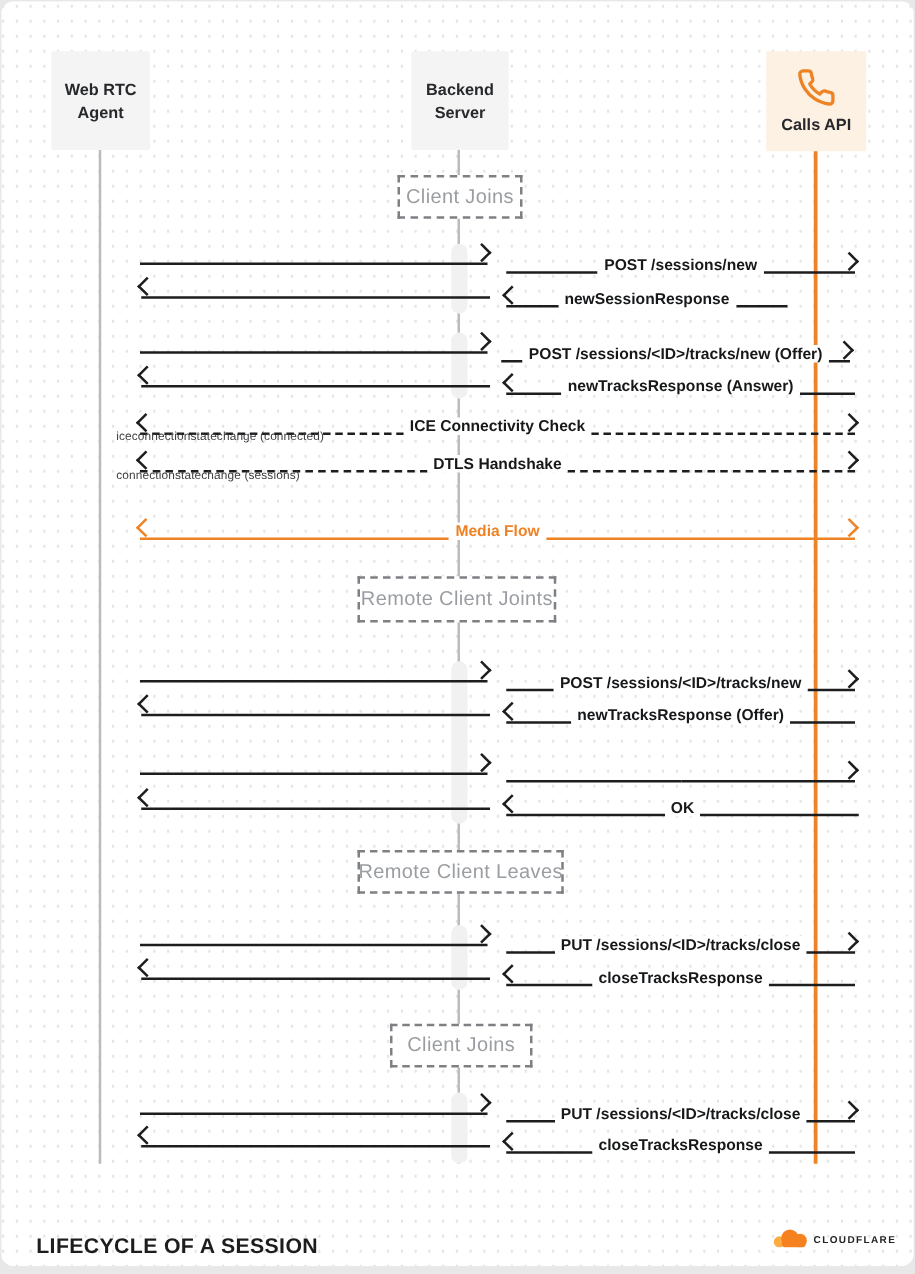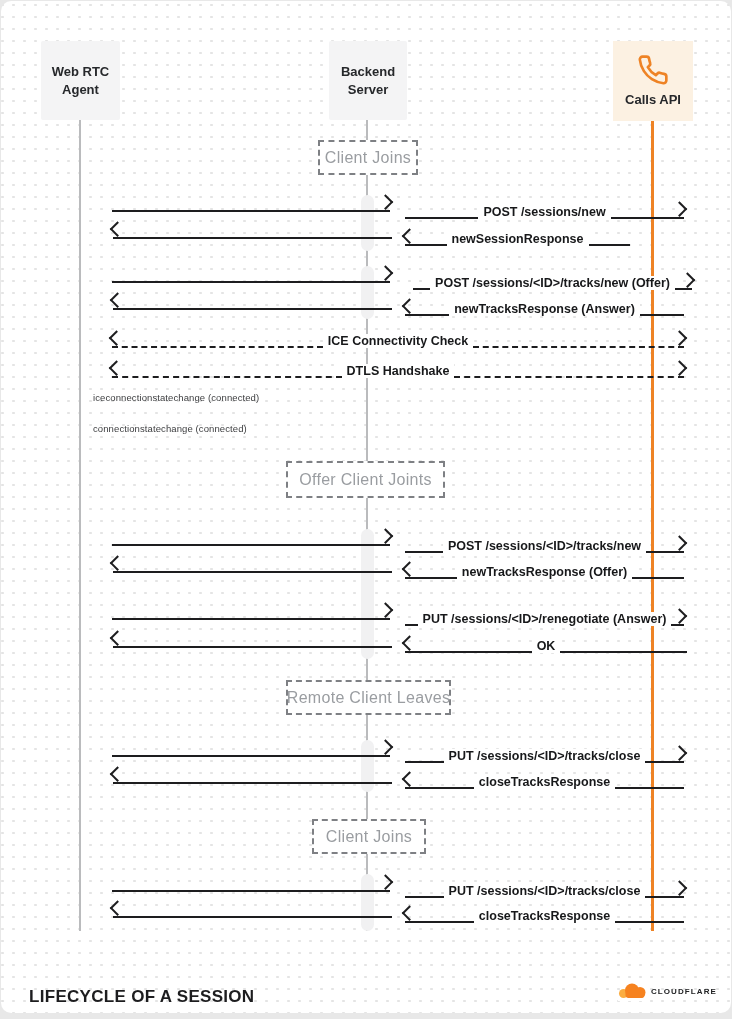--- a/index.html
+++ b/index.html
@@ -36,21 +36,21 @@
   .arrow .lbl{
     background:#ffffff;padding:0 5px;font-weight:700;font-size:12.5px;
     line-height:1.15;white-space:nowrap;color:#17181a;z-index:1;
   }
   .arrow.orange{color:#ee8325;}
   .arrow.orange .lbl{color:#ee8325;}
   .head{position:absolute;width:9px;height:9px;border:0 solid currentColor;top:50%;}
   .head.r{right:-1px;border-top-width:2.6px;border-right-width:2.6px;transform:translateY(-58%) rotate(45deg);}
   .head.l{left:-1px;border-top-width:2.6px;border-left-width:2.6px;transform:translateY(-58%) rotate(-45deg);}
   
-  .note{position:absolute;font-size:9.5px;color:#3c3d3f;z-index:2;letter-spacing:0.1px;margin-top:48px;}
+  .note{position:absolute;font-size:9.5px;color:#3c3d3f;z-index:2;letter-spacing:0.1px;}
   
   .phase{
     position:absolute;border:2px dashed #7e8084;background:#ffffff;z-index:3;
     display:flex;align-items:center;justify-content:center;
     color:#9a9da1;font-size:16px;font-weight:500;letter-spacing:0.3px;white-space:nowrap;
   }
   
   .footer-title{
     position:absolute;left:28px;top:986px;z-index:3;
     font-size:17px;font-weight:800;letter-spacing:0.3px;color:#1d1d1f;
@@ -87,21 +87,21 @@
         <path d="M22 16.92v3a2 2 0 0 1-2.18 2 19.79 19.79 0 0 1-8.63-3.07 19.5 19.5 0 0 1-6-6 19.79 19.79 0 0 1-3.07-8.67A2 2 0 0 1 4.11 2h3a2 2 0 0 1 2 1.72 12.84 12.84 0 0 0 .7 2.81 2 2 0 0 1-.45 2.11L8.09 9.91a16 16 0 0 0 6 6l1.27-1.27a2 2 0 0 1 2.11-.45 12.84 12.84 0 0 0 2.81.7A2 2 0 0 1 22 16.92z"></path>
       </svg>
     </span>
     <span class="alabel">Calls API</span>
   </div>
 
   <div class="phase" style="left:317px;top:139px;width:96px;height:31px;">
     <span>Client Joins</span>
   </div>
   <div class="phase" style="left:285px;top:460px;width:155px;height:33px;">
-    <span>Offer Client Joints</span>
+    <span>Remote Client Joints</span>
   </div>
   <div class="phase" style="left:285px;top:679px;width:161px;height:31px;">
     <span>Remote Client Leaves</span>
   </div>
   <div class="phase" style="left:311px;top:818px;width:110px;height:31px;">
     <span>Client Joins</span>
   </div>
 
   <div class="arrow" style="left:80px;top:193px;width:278px;">
     <div class="seg"></div>
@@ -121,21 +121,21 @@
     <span class="head l"></span>
       <div class="seg"></div>
     <span class="lbl">newSessionResponse</span>
     <div class="seg"></div>
   </div>
 
   <div class="arrow" style="left:80px;top:264px;width:278px;">
     <div class="seg"></div>
       <span class="head r"></span>
   </div>
-  <div class="arrow" style="left:381px;top:271px;width:279px;">
+  <div class="arrow" style="left:369px;top:271px;width:279px;">
     <div class="seg"></div>
     <span class="lbl">POST /sessions/&lt;ID&gt;/tracks/new (Offer)</span>
     <div class="seg"></div>
       <span class="head r"></span>
   </div>
   <div class="arrow" style="left:81px;top:291px;width:279px;">
     <span class="head l"></span>
       <div class="seg"></div>
   </div>
   <div class="arrow dashed" style="left:80px;top:329px;width:572px;">
@@ -154,22 +154,29 @@
   </div>
   <div class="note" style="left:92px;top:343px;">iceconnectionstatechange (connected)</div>
 
   <div class="arrow dashed" style="left:80px;top:359px;width:572px;">
     <span class="head l"></span>
       <div class="seg"></div>
     <span class="lbl">DTLS Handshake</span>
     <div class="seg"></div>
       <span class="head r"></span>
   </div>
-  <div class="note" style="left:92px;top:374px;">connectionstatechange (connected)</div>
-
+  <div class="note" style="left:92px;top:374px;">connectionstatechange (sessions)</div>
+
+  <div class="arrow orange" style="left:80px;top:413px;width:572px;">
+    <span class="head l"></span>
+      <div class="seg"></div>
+    <span class="lbl">Media Flow</span>
+    <div class="seg"></div>
+      <span class="head r"></span>
+  </div>
 
   <div class="arrow" style="left:80px;top:527px;width:278px;">
     <div class="seg"></div>
       <span class="head r"></span>
   </div>
   <div class="arrow" style="left:373px;top:534px;width:279px;">
     <div class="seg"></div>
     <span class="lbl">POST /sessions/&lt;ID&gt;/tracks/new</span>
     <div class="seg"></div>
       <span class="head r"></span>
@@ -184,21 +191,20 @@
     <span class="lbl">newTracksResponse (Offer)</span>
     <div class="seg"></div>
   </div>
 
   <div class="arrow" style="left:80px;top:601px;width:278px;">
     <div class="seg"></div>
       <span class="head r"></span>
   </div>
   <div class="arrow" style="left:373px;top:607px;width:279px;">
     <div class="seg"></div>
-    <span class="lbl">PUT /sessions/&lt;ID&gt;/renegotiate (Answer)</span>
     <div class="seg"></div>
       <span class="head r"></span>
   </div>
   <div class="arrow" style="left:81px;top:629px;width:279px;">
     <span class="head l"></span>
       <div class="seg"></div>
   </div>
   <div class="arrow" style="left:373px;top:634px;width:282px;">
     <span class="head l"></span>
       <div class="seg"></div>

